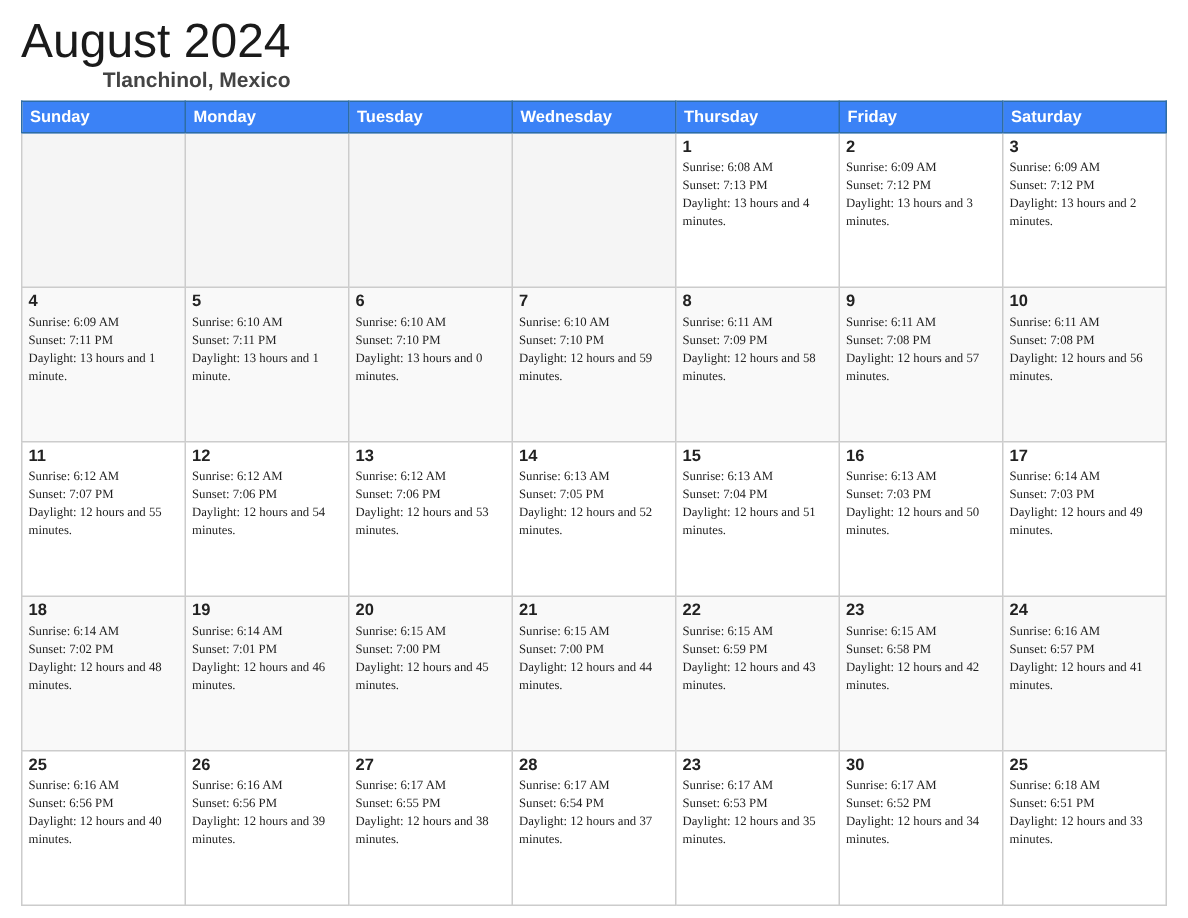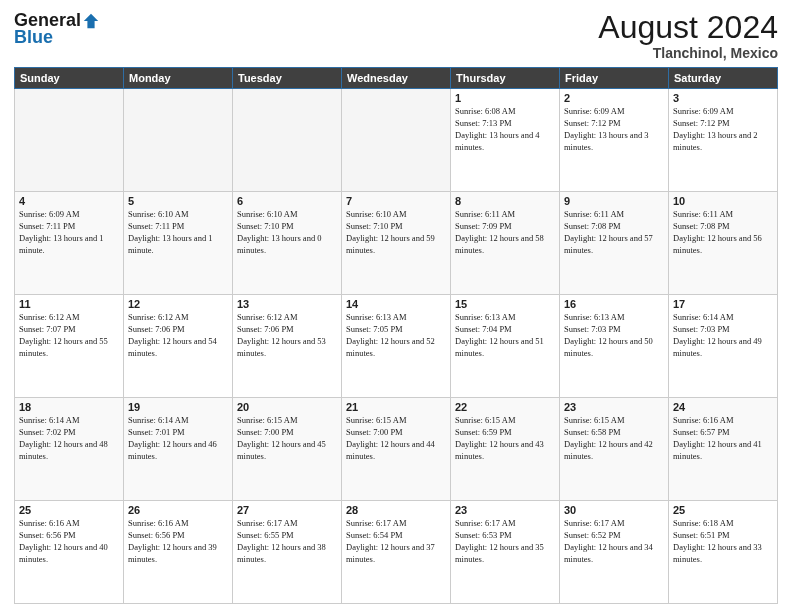--- a/index.html
+++ b/index.html
@@ -57,21 +57,21 @@
       font-weight: bold;
     }
     .calendar {
       flex: 1;
       border: 1px solid #ccc;
       border-collapse: collapse;
       width: 100%;
       table-layout: fixed;
     }
     .calendar th {
-      background: #404040;
+      background: #3b82f6;
       color: #fff;
       font-size: 11px;
       font-weight: bold;
       padding: 4px 5px;
       text-align: left;
       border: 1px solid #2e6da4;
     }
     .calendar td {
       border: 1px solid #ccc;
       vertical-align: top;
@@ -98,29 +98,20 @@
       line-height: 1.4;
       color: #222;
       font-family: Liberation Serif, serif;
     }
   </style>
 </head>
 <body>
 
 <div class="page">
   <div class="header">
-    <div class="logo">
-      <div class="logo-text">
-        <span class="logo-general">General</span>
-        <svg class="logo-icon" viewBox="0 0 20 20">
-          <polygon points="10,2 18,10 14,10 14,18 6,18 6,10 2,10" fill="#1a6faf"></polygon>
-        </svg>
-      </div>
-      <span class="logo-blue" style="font-size:18px;font-weight:bold;color:#1a6faf;margin-top:-4px;">Blue</span>
-    </div>
     <div class="title-block">
       <div class="month-title">August 2024</div>
       <div class="location-title">Tlanchinol, Mexico</div>
     </div>
   </div>
 
   <table class="calendar">
     <thead>
       <tr>
         <th>Sunday</th>

